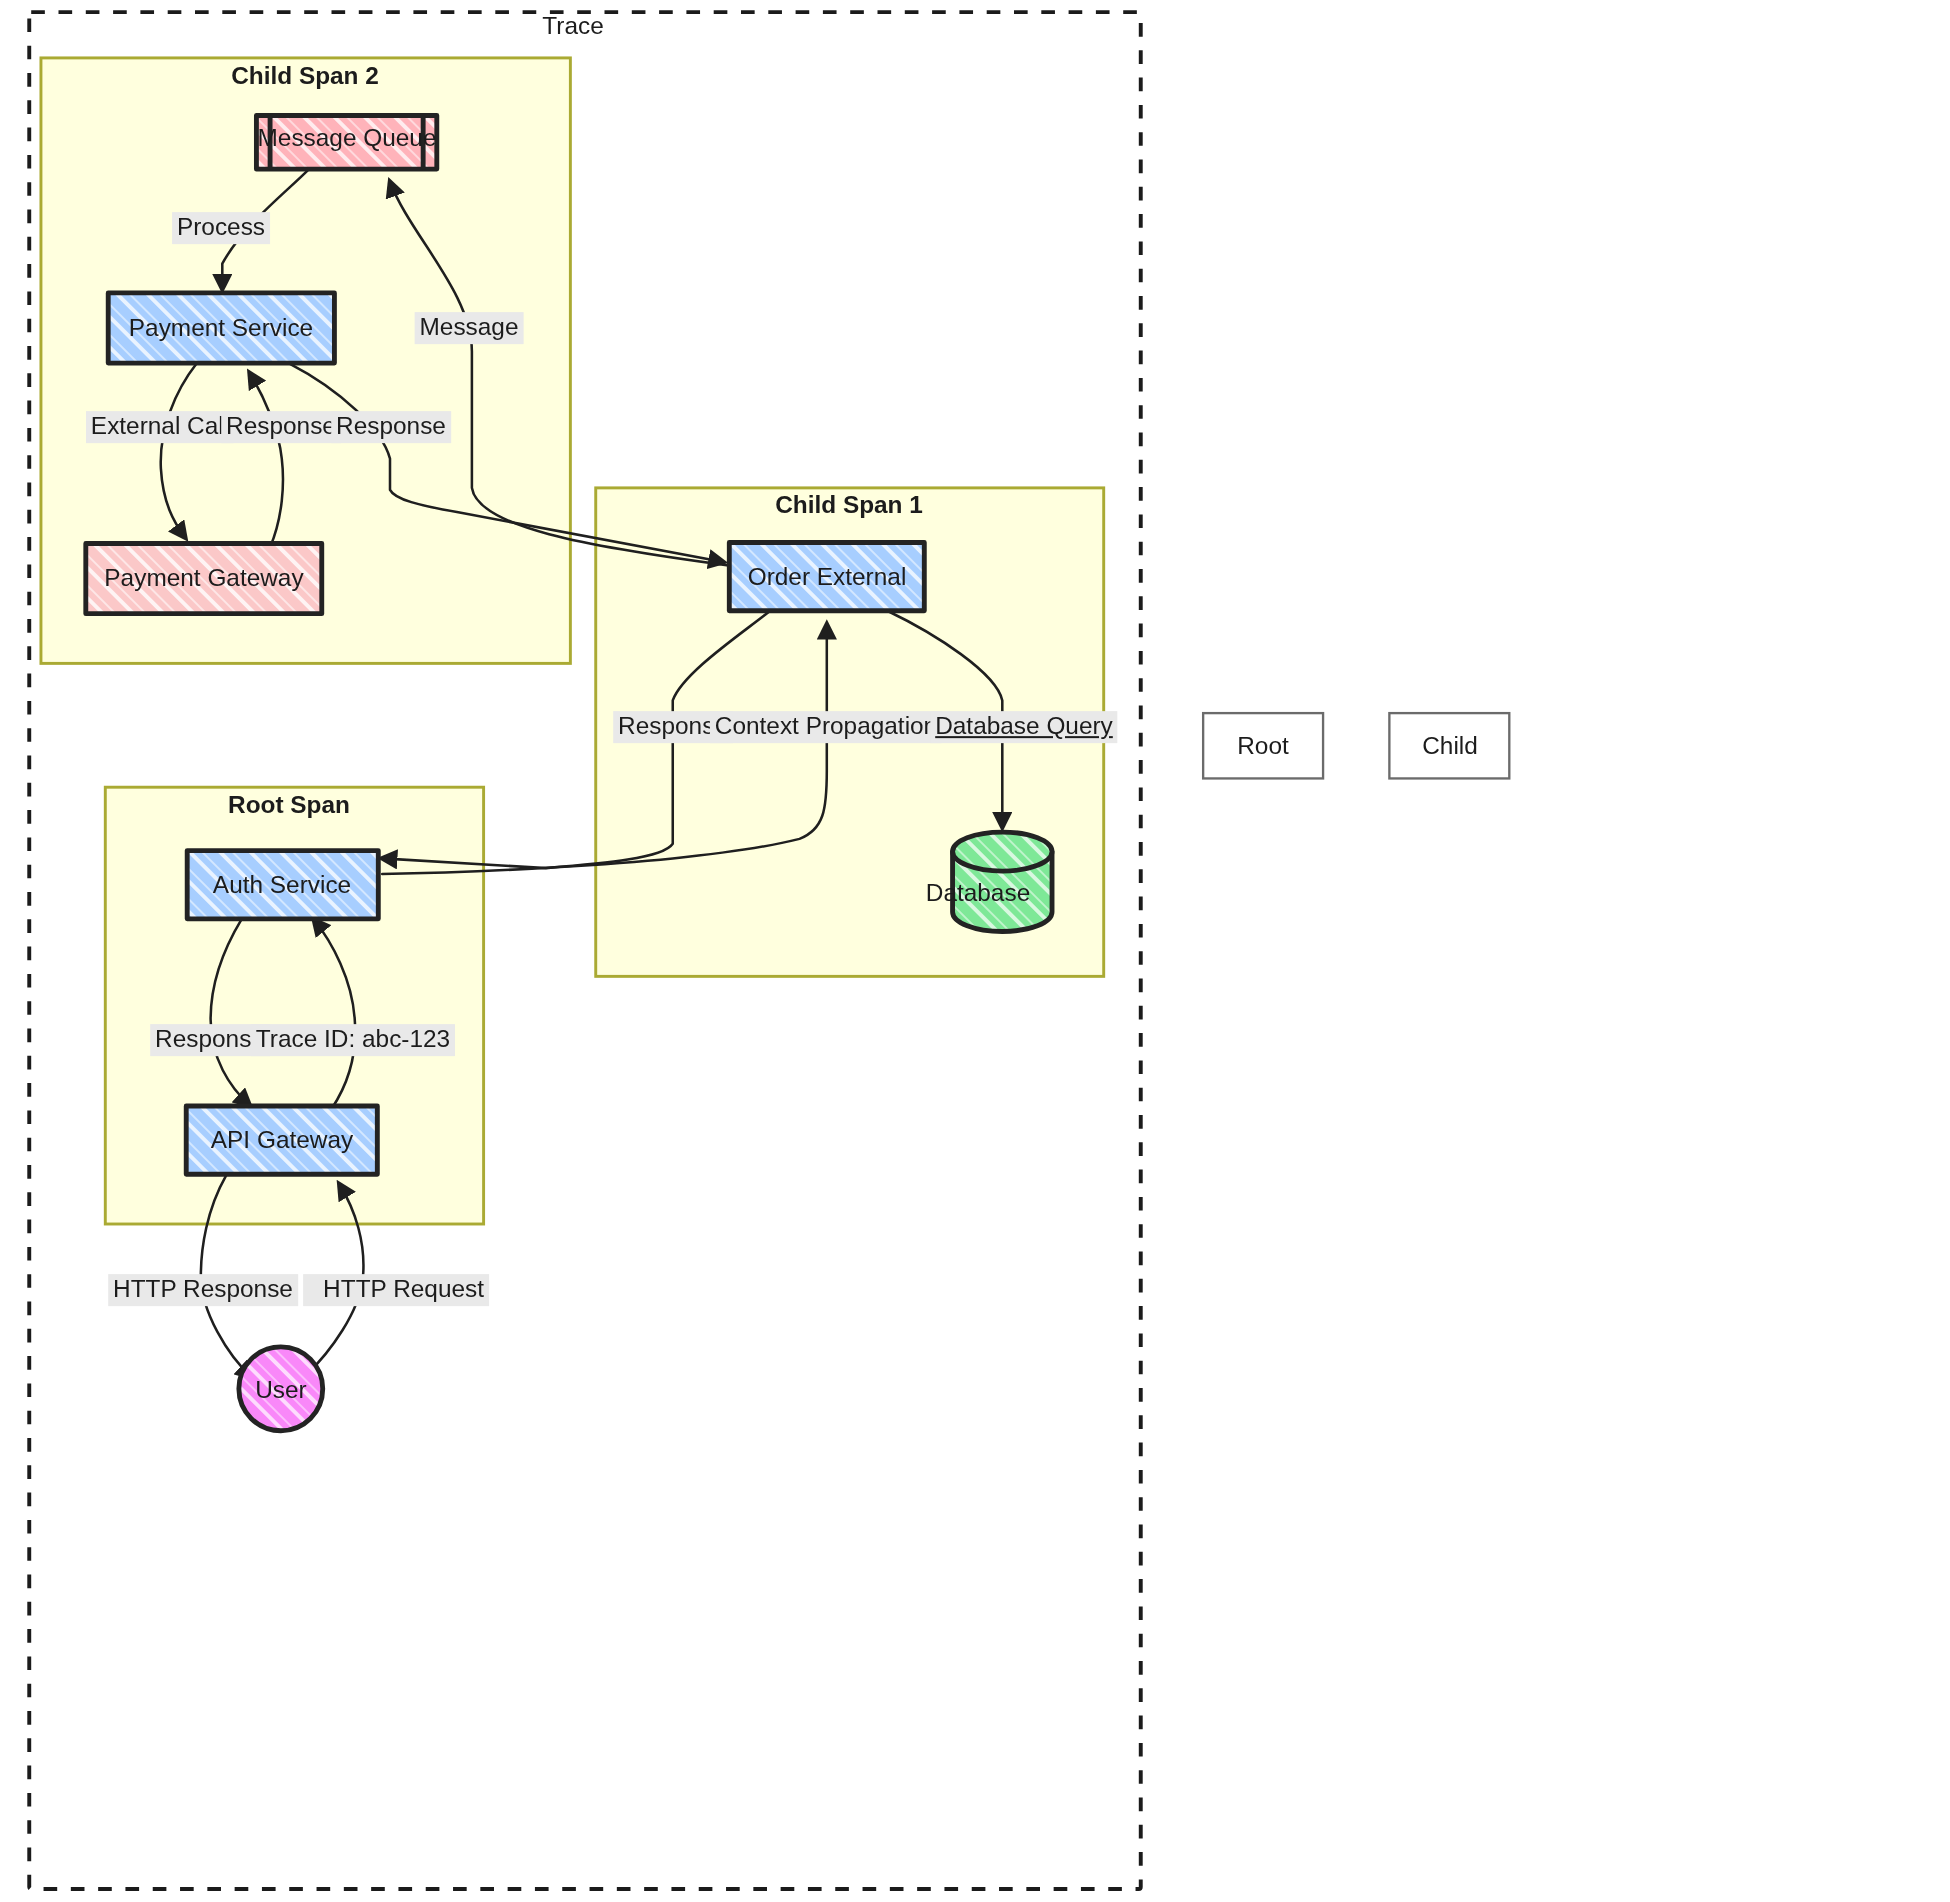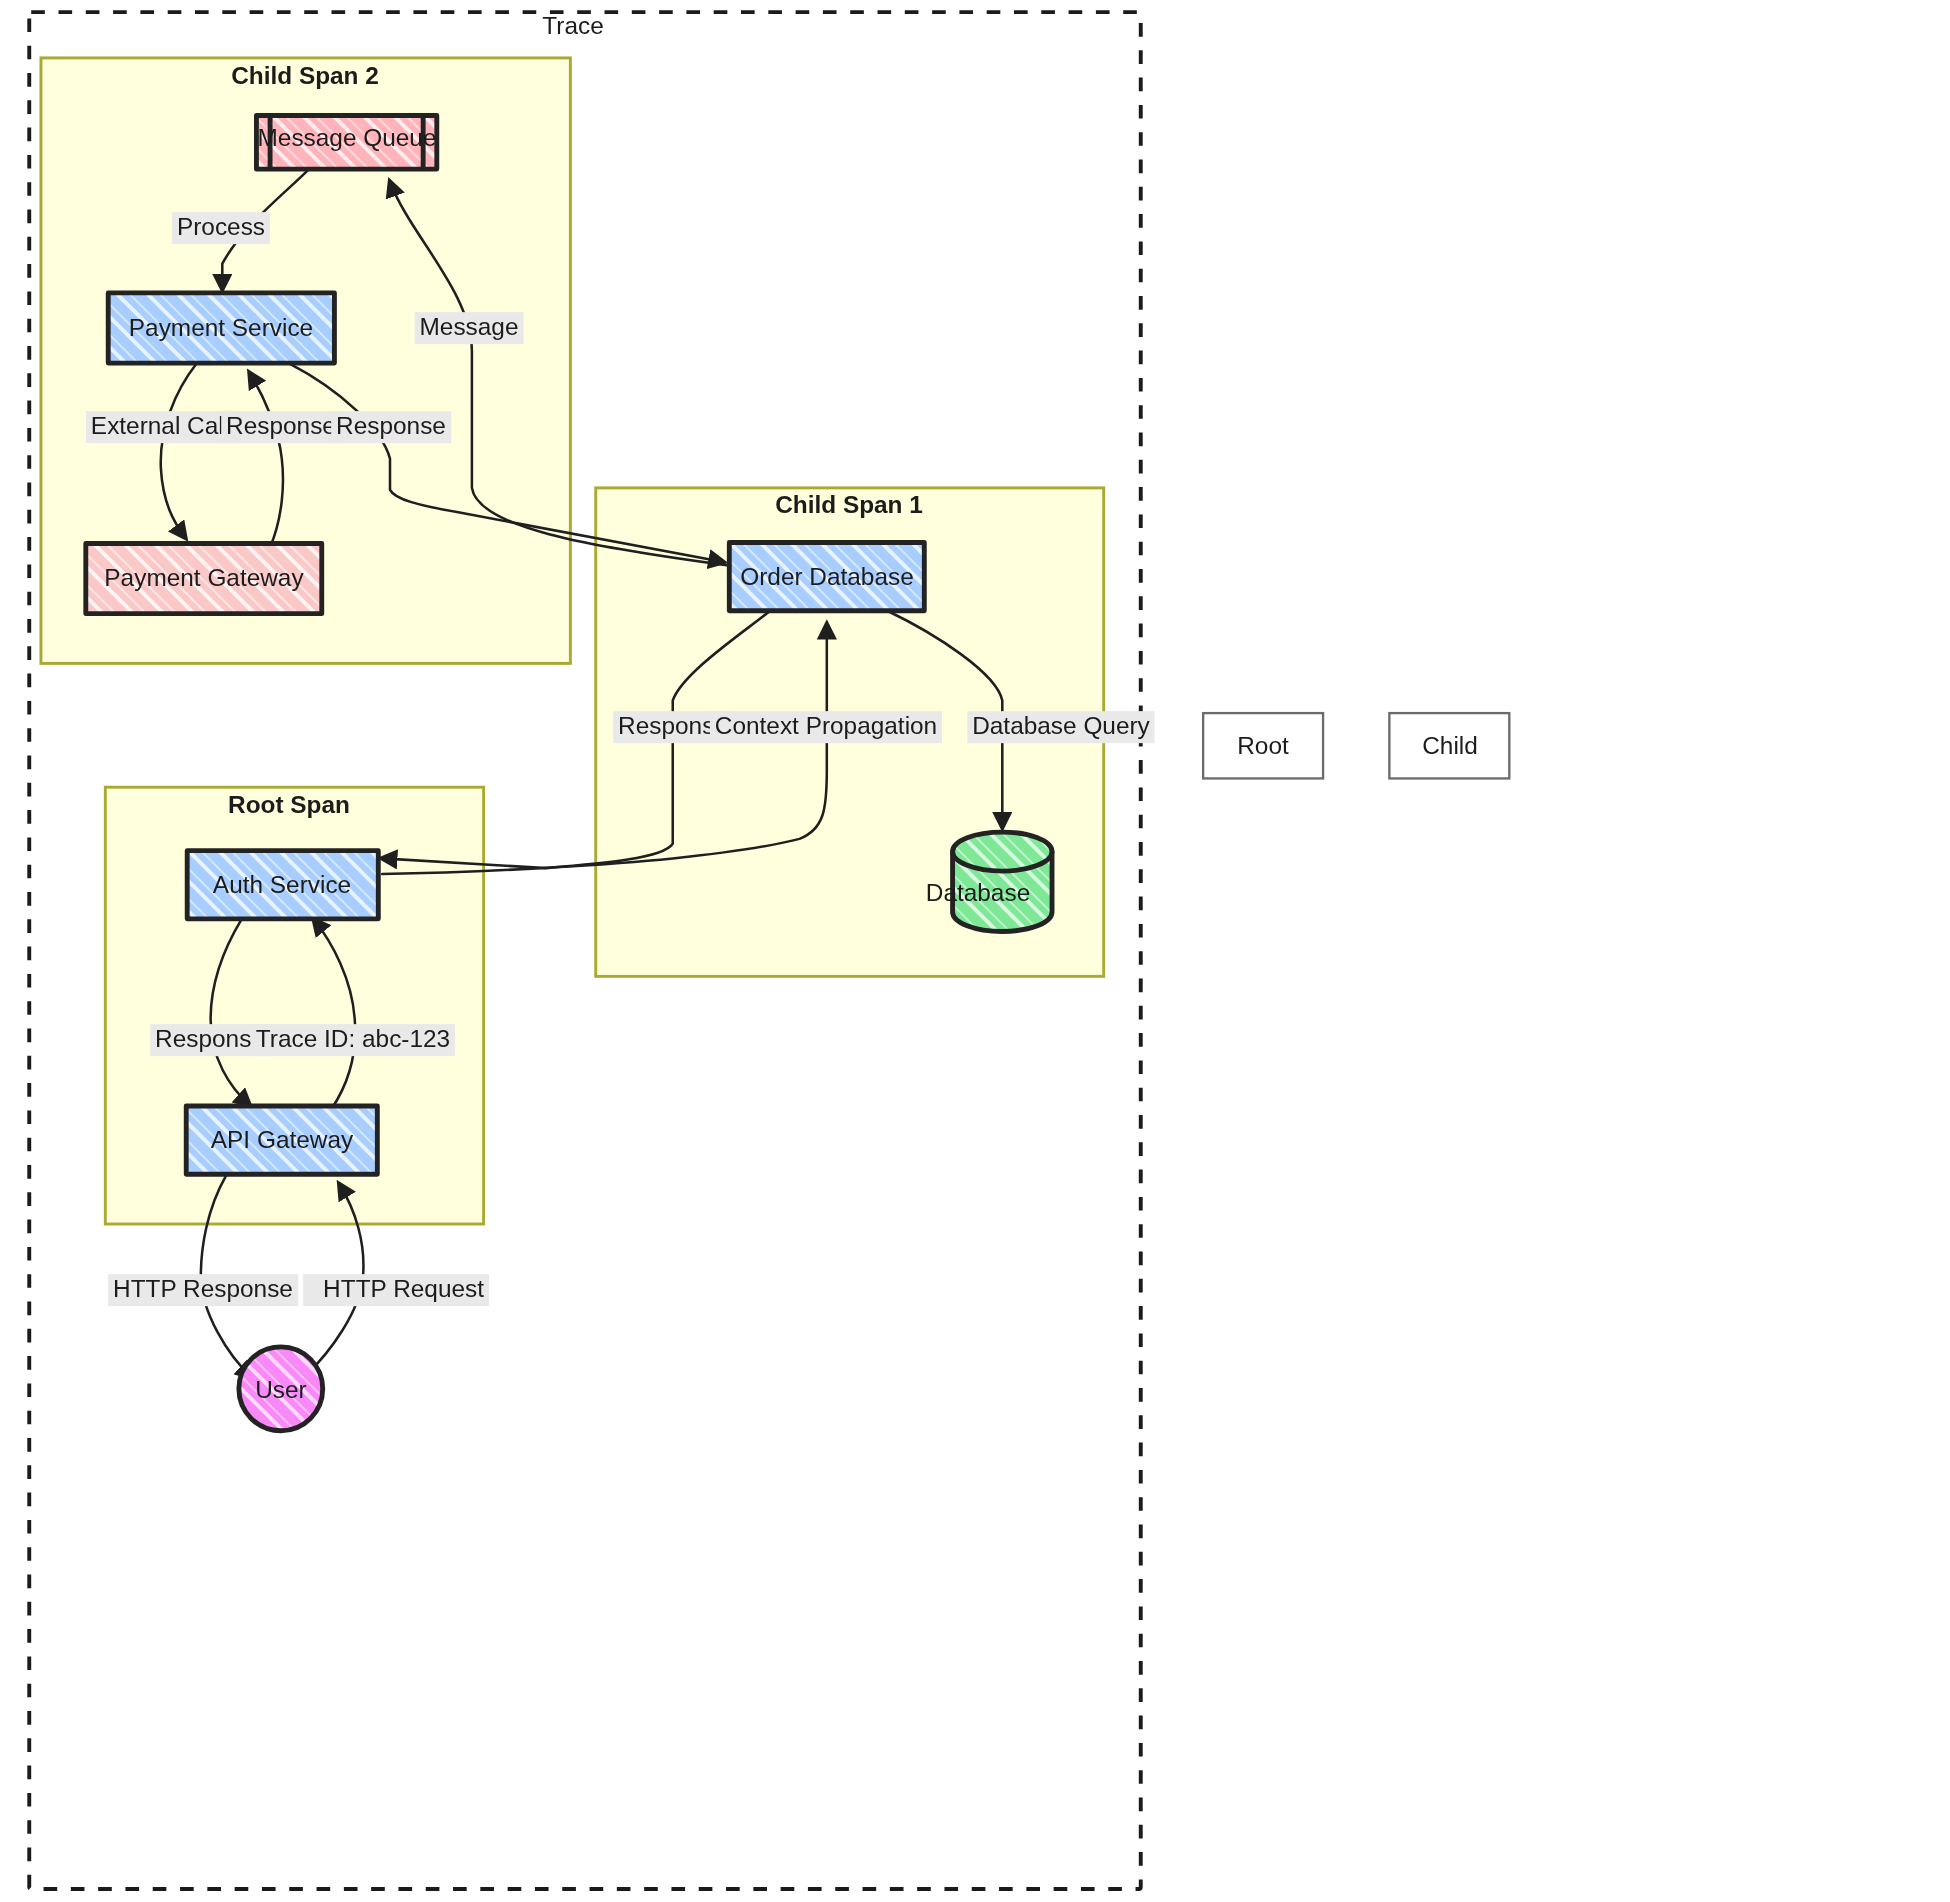--- a/index.html
+++ b/index.html
@@ -208,34 +208,34 @@
 
   <div class="txt trace-title" style="left:573px; top:26px;">Trace</div>
 
   <div class="txt span-title" style="left:305px; top:76px;">Child Span 2</div>
   <div class="txt span-title" style="left:849px; top:505px;">Child Span 1</div>
   <div class="txt span-title" style="left:289px; top:805px;">Root Span</div>
 
   <div class="txt node-label" style="left:347px; top:138px;">Message Queue</div>
   <div class="txt node-label" style="left:221px; top:328px;">Payment Service</div>
   <div class="txt node-label" style="left:204px; top:578px;">Payment Gateway</div>
-  <div class="txt node-label" style="left:827px; top:577px;">Order Database</div>
+  <div class="txt node-label" style="left:827px; top:577px;">Order External</div>
   <div class="txt node-label" style="left:978px; top:893px;">Database</div>
   <div class="txt node-label" style="left:282px; top:885px;">Auth Service</div>
   <div class="txt node-label" style="left:282px; top:1140px;">API Gateway</div>
   <div class="txt node-label" style="left:281px; top:1390px;">User</div>
 
   <div class="edge-label" style="left:221px; top:228px;">Process</div>
   <div class="edge-label" style="left:469px; top:328px;">Message</div>
   <div class="edge-label" style="left:160px; top:427px;">External Call</div>
   <div class="edge-label" style="left:281px; top:427px;">Response</div>
   <div class="edge-label" style="left:391px; top:427px;">Response</div>
   <div class="edge-label" style="left:673px; top:727px;">Response</div>
   <div class="edge-label" style="left:826px; top:727px;">Context Propagation</div>
-  <div class="edge-label" style="left:1061px; top:727px;">Database Query</div>
+  <div class="edge-label" style="left:1024px; top:727px;text-decoration:underline;">Database Query</div>
   <div class="edge-label" style="left:210px; top:1040px;">Response</div>
   <div class="edge-label" style="left:353px; top:1040px;">Trace ID: abc-123</div>
   <div class="edge-label" style="left:203px; top:1290px;">HTTP Response</div>
   <div class="edge-label" style="left:396px; top:1290px;padding-left:20px;">HTTP Request</div>
 
   <div class="txt legend-label" style="left:1263px; top:746px;">Root</div>
   <div class="txt legend-label" style="left:1450px; top:746px;">Child</div>
 
 </div>
 

